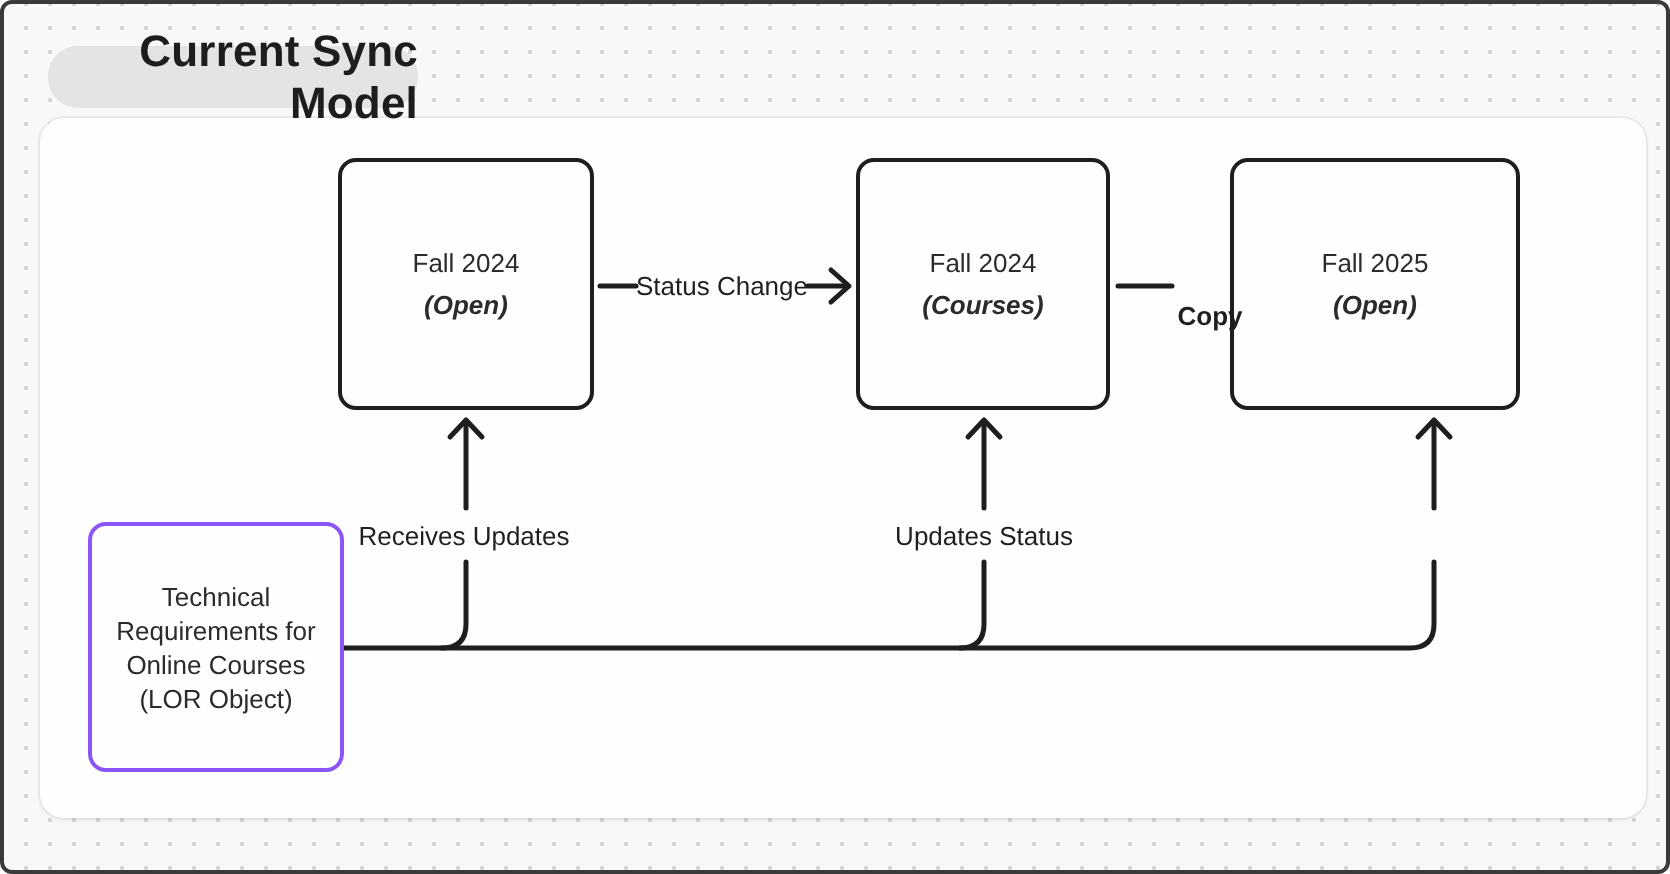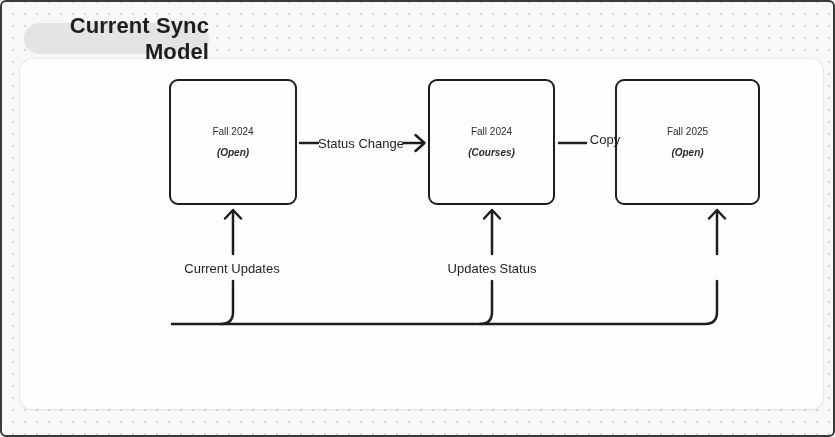--- a/index.html
+++ b/index.html
@@ -49,21 +49,21 @@
   }
   .node {
     position: absolute;
     background: var(--frame-bg, #fefefe);
     border: 2.5px solid var(--stroke-dark, #1d1d1d);
     border-radius: 9px;
     display: flex; flex-direction: column;
     align-items: center; justify-content: center;
     text-align: center;
     color: var(--text, #2b2b2b);
-    font-size: 10px;
+    font-size: 13px;
   }
   .node .node-line { line-height: 21px; }
   .node .bold { font-weight: bold; font-style: italic; }
   .node.lor { border-color: var(--lor-accent, #8b55f6); }
   .node.lor .node-line { line-height: 17px; }
   .edge-label {
     position: absolute;
     transform: translate(-50%, -50%);
     font-size: 13px;
     color: #1f1f1f;
@@ -124,19 +124,25 @@
   <div class="node" style="left:426px; top:77px; width:127px; height:126px;">
     <div class="node-line">Fall 2024</div>
     <div class="node-line bold">(Courses)</div>
   </div>
 
   <div class="node" style="left:613px; top:77px; width:145px; height:126px;">
     <div class="node-line">Fall 2025</div>
     <div class="node-line bold">(Open)</div>
   </div>
 
+  <div class="node lor" style="left:42px; top:259px; width:128px; height:125px;">
+    <div class="node-line">Technical</div>
+    <div class="node-line">Requirements for</div>
+    <div class="node-line">Online Courses</div>
+    <div class="node-line">(LOR Object)</div>
+  </div>
 
   <div class="edge-label" style="left:359px; top:141px;">Status Change</div>
-  <div class="edge-label" style="left:603px; top:137px;">Copy</div>
-  <div class="edge-label" style="left:230px; top:266px;">Current Updates</div>
+  <div class="edge-label" style="left:603px; top:156px;font-weight:bold;">Copy</div>
+  <div class="edge-label" style="left:230px; top:266px;">Receives Updates</div>
   <div class="edge-label" style="left:490px; top:266px;">Updates Status</div>
 
 </div>
 
 </body></html>

